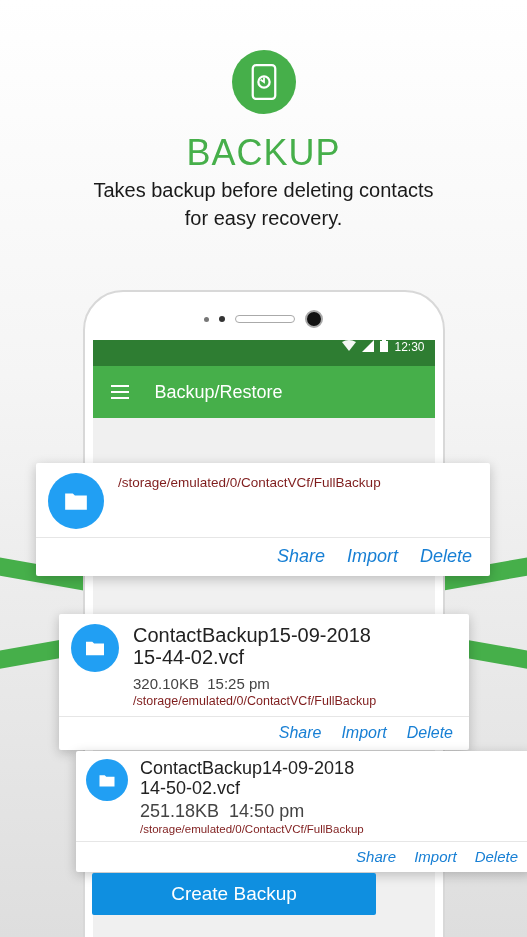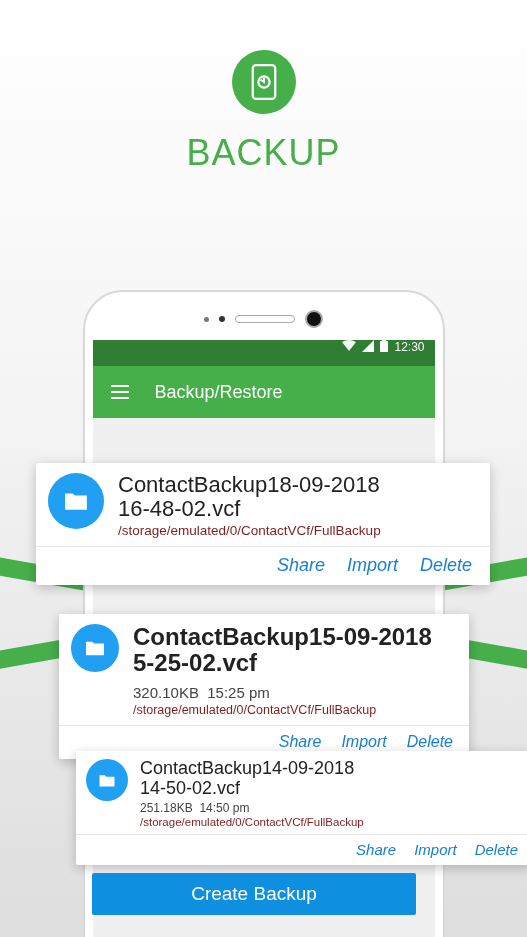--- a/index.html
+++ b/index.html
@@ -156,40 +156,40 @@
 
 .card.c1 { left: 36px; top: 463px; width: 454px; }
 .c1 .folder { width: 56px; height: 56px; }
 .c1 .filename { font-size: 22px; }
 .c1 .meta { font-size: 17px; margin-top: 4px; }
 .c1 .path { font-size: 13.5px; margin-top: 2px; }
 .c1 .action { font-size: 18px; }
 
 .card.c2 { left: 59px; top: 614px; width: 410px; }
 .c2 .folder { width: 48px; height: 48px; }
-.c2 .filename { font-size: 24px; font-weight: bold; }
+.c2 .filename { font-size: 20px; }
 .c2 .meta { font-size: 15px; margin-top: 7px; }
 .c2 .path { font-size: 12.5px; margin-top: 2px; }
 .c2 .card-actions { padding: 7px 16px 8px; gap: 20px; }
 .c2 .action { font-size: 16px; }
 
 .card.c3 { left: 76px; top: 751px; width: 456px; }
 .c3 .card-body { padding: 8px 10px 6px; gap: 12px; }
 .c3 .folder { width: 42px; height: 42px; }
 .c3 .filename { font-size: 18px; }
-.c3 .meta { font-size: 12px; margin-top: 2px; }
+.c3 .meta { font-size: 18px; margin-top: 2px; }
 .c3 .path { font-size: 11.5px; margin-top: 1px; }
 .c3 .card-actions { padding: 6px 14px 7px; gap: 18px; }
 .c3 .action { font-size: 15px; }
 
 .create-btn {
   position: absolute;
   left: 92px;
   top: 873px;
-  width: 324px;
+  width: 284px;
   height: 42px;
   background: #0f8fe0;
   color: #fff;
   font-size: 19px;
   display: flex;
   align-items: center;
   justify-content: center;
   border-radius: 2px;
   cursor: pointer;
 }
@@ -202,20 +202,24 @@
 
 <div class="hero">
   <div class="hero-circle">
     <svg width="28" height="36" viewBox="0 0 24 32">
       <rect x="2" y="1" width="20" height="30" rx="3" fill="none" stroke="#fff" stroke-width="2"></rect>
       <circle cx="12" cy="16" r="5" fill="none" stroke="#fff" stroke-width="2"></circle>
       <path d="M12 12 L12 16 L9 14" fill="none" stroke="#fff" stroke-width="1.6"></path>
     </svg>
   </div>
   <div class="hero-title">Backup</div>
+  <div class="hero-sub">
+    <span>Takes backup before deleting contacts</span><br>
+    <span>for easy recovery.</span>
+  </div>
 </div>
 
 <div class="phone">
   <div class="phone-top">
     <span class="dot small"></span>
     <span class="dot"></span>
     <span class="speaker"></span>
     <span class="camera"></span>
   </div>
   <div class="screen">
@@ -245,45 +249,41 @@
 </div>
 
 <div class="card c1">
   <div class="card-body">
     <div class="folder">
       <svg width="26" height="22" viewBox="0 0 24 20">
           <path d="M2 3 L9 3 L11 5 L22 5 L22 18 L2 18 Z" fill="#fff"></path>
         </svg>
     </div>
     <div class="card-text">
-      <div class="filename">
-        <span>ContactBackup18-09-2018</span><br>
-        <span>16-48-02.vcf</span>
-      </div>
       <div class="path">/storage/emulated/0/ContactVCf/FullBackup</div>
     </div>
   </div>
   <div class="card-actions">
     <span class="action">Share</span>
     <span class="action">Import</span>
     <span class="action">Delete</span>
   </div>
 </div>
 
 <div class="card c2">
   <div class="card-body">
     <div class="folder">
       <svg width="22" height="18" viewBox="0 0 24 20">
           <path d="M2 3 L9 3 L11 5 L22 5 L22 18 L2 18 Z" fill="#fff"></path>
         </svg>
     </div>
     <div class="card-text">
       <div class="filename">
         <span>ContactBackup15-09-2018</span><br>
-        <span>5-25-02.vcf</span>
+        <span>15-44-02.vcf</span>
       </div>
       <div class="meta">
         <span>320.10KB</span>&nbsp;&nbsp;<span>15:25 pm</span>
       </div>
       <div class="path">/storage/emulated/0/ContactVCf/FullBackup</div>
     </div>
   </div>
   <div class="card-actions">
     <span class="action">Share</span>
     <span class="action">Import</span>

